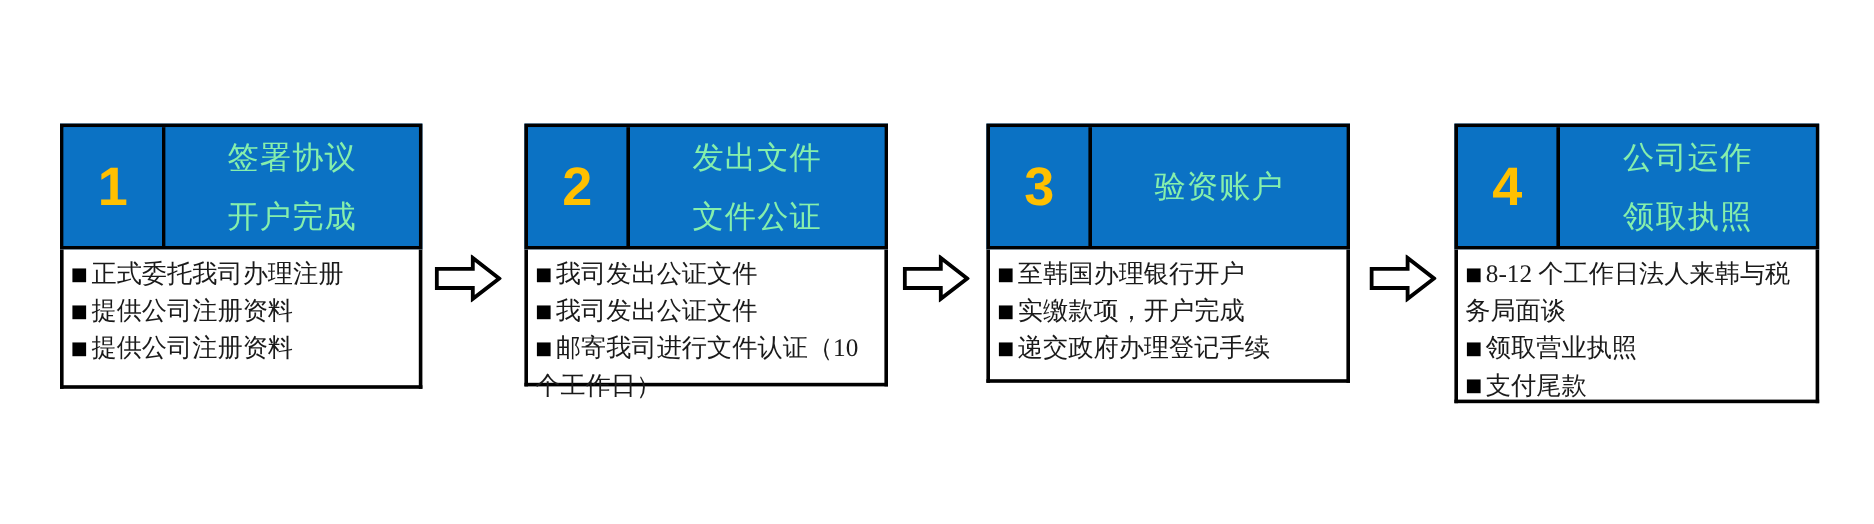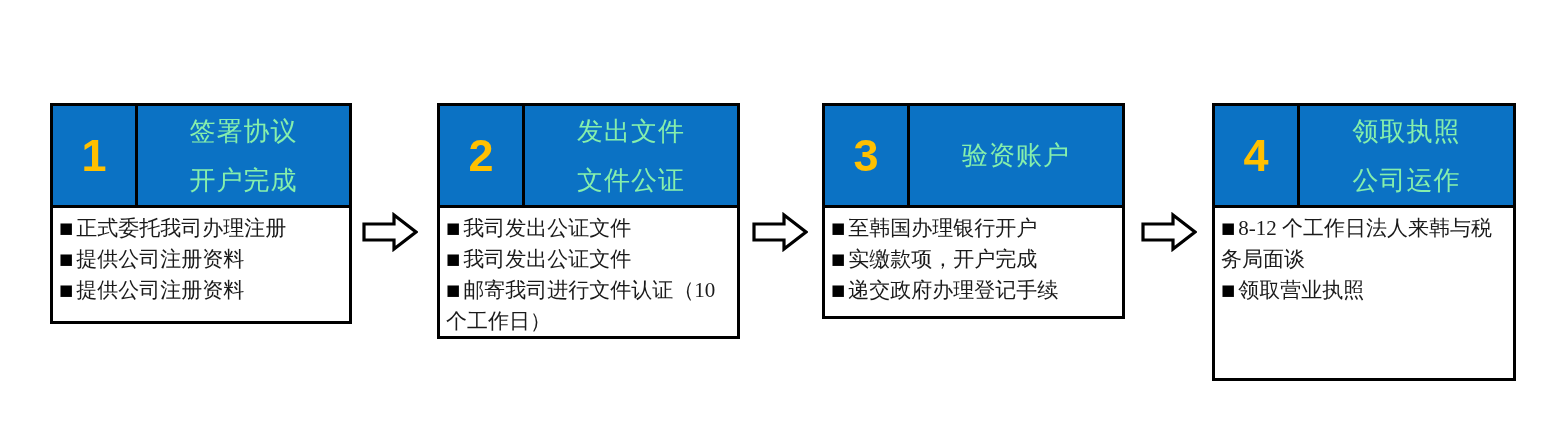--- a/index.html
+++ b/index.html
@@ -108,23 +108,23 @@
   }
   .flow-arrow svg { display: block; width: 100%; height: 100%; }
 
   
   #card-1 { left: 50px;   top: 103px; width: 302px; }
   #card-2 { left: 437px;  top: 103px; width: 303px; }
   #card-3 { left: 822px;  top: 103px; width: 303px; }
   #card-4 { left: 1212px; top: 103px; width: 304px; }
 
   #card-1 .step-body { height: 116px; }
-  #card-2 .step-body { height: 131px; }
+  #card-2 .step-body { height: 114px; }
   #card-3 .step-body { height: 111px; }
-  #card-4 .step-body { height: 173px; }
+  #card-4 .step-body { height: 128px; }
 
   #arrow-1 { left: 362px;  top: 212px; }
   #arrow-2 { left: 752px;  top: 212px; }
   #arrow-3 { left: 1141px; top: 212px; }
 </style>
 </head>
 <body>
 
 <div id="flow-canvas">
 
@@ -195,23 +195,24 @@
       <path d="M2 12 L32 12 L32 3 L54 20 L32 37 L32 28 L2 28 Z" fill="#ffffff" stroke="#000000" stroke-width="3.2" stroke-linejoin="miter"></path>
     </svg>
   </div>
 
   <div class="step-card" id="card-4">
     <div class="step-header">
       <div class="step-number-cell">
         <span class="step-number">4</span>
       </div>
       <div class="step-title-cell">
+        <span class="step-title-line">公司运作</span>
         <span class="step-title-line">领取执照</span>
-        <span class="step-title-line">公司运作</span>
       </div>
     </div>
     <div class="step-body">
       <div class="bullet-item"><span class="bullet-mark">■</span><span>8-12 个工作日法人来韩与税务局面谈</span></div>
       <div class="bullet-item"><span class="bullet-mark">■</span><span>领取营业执照</span></div>
+      <div class="bullet-item"><span class="bullet-mark">■</span><span>支付尾款</span></div>
     </div>
   </div>
 
 </div>
 
 </body></html>

